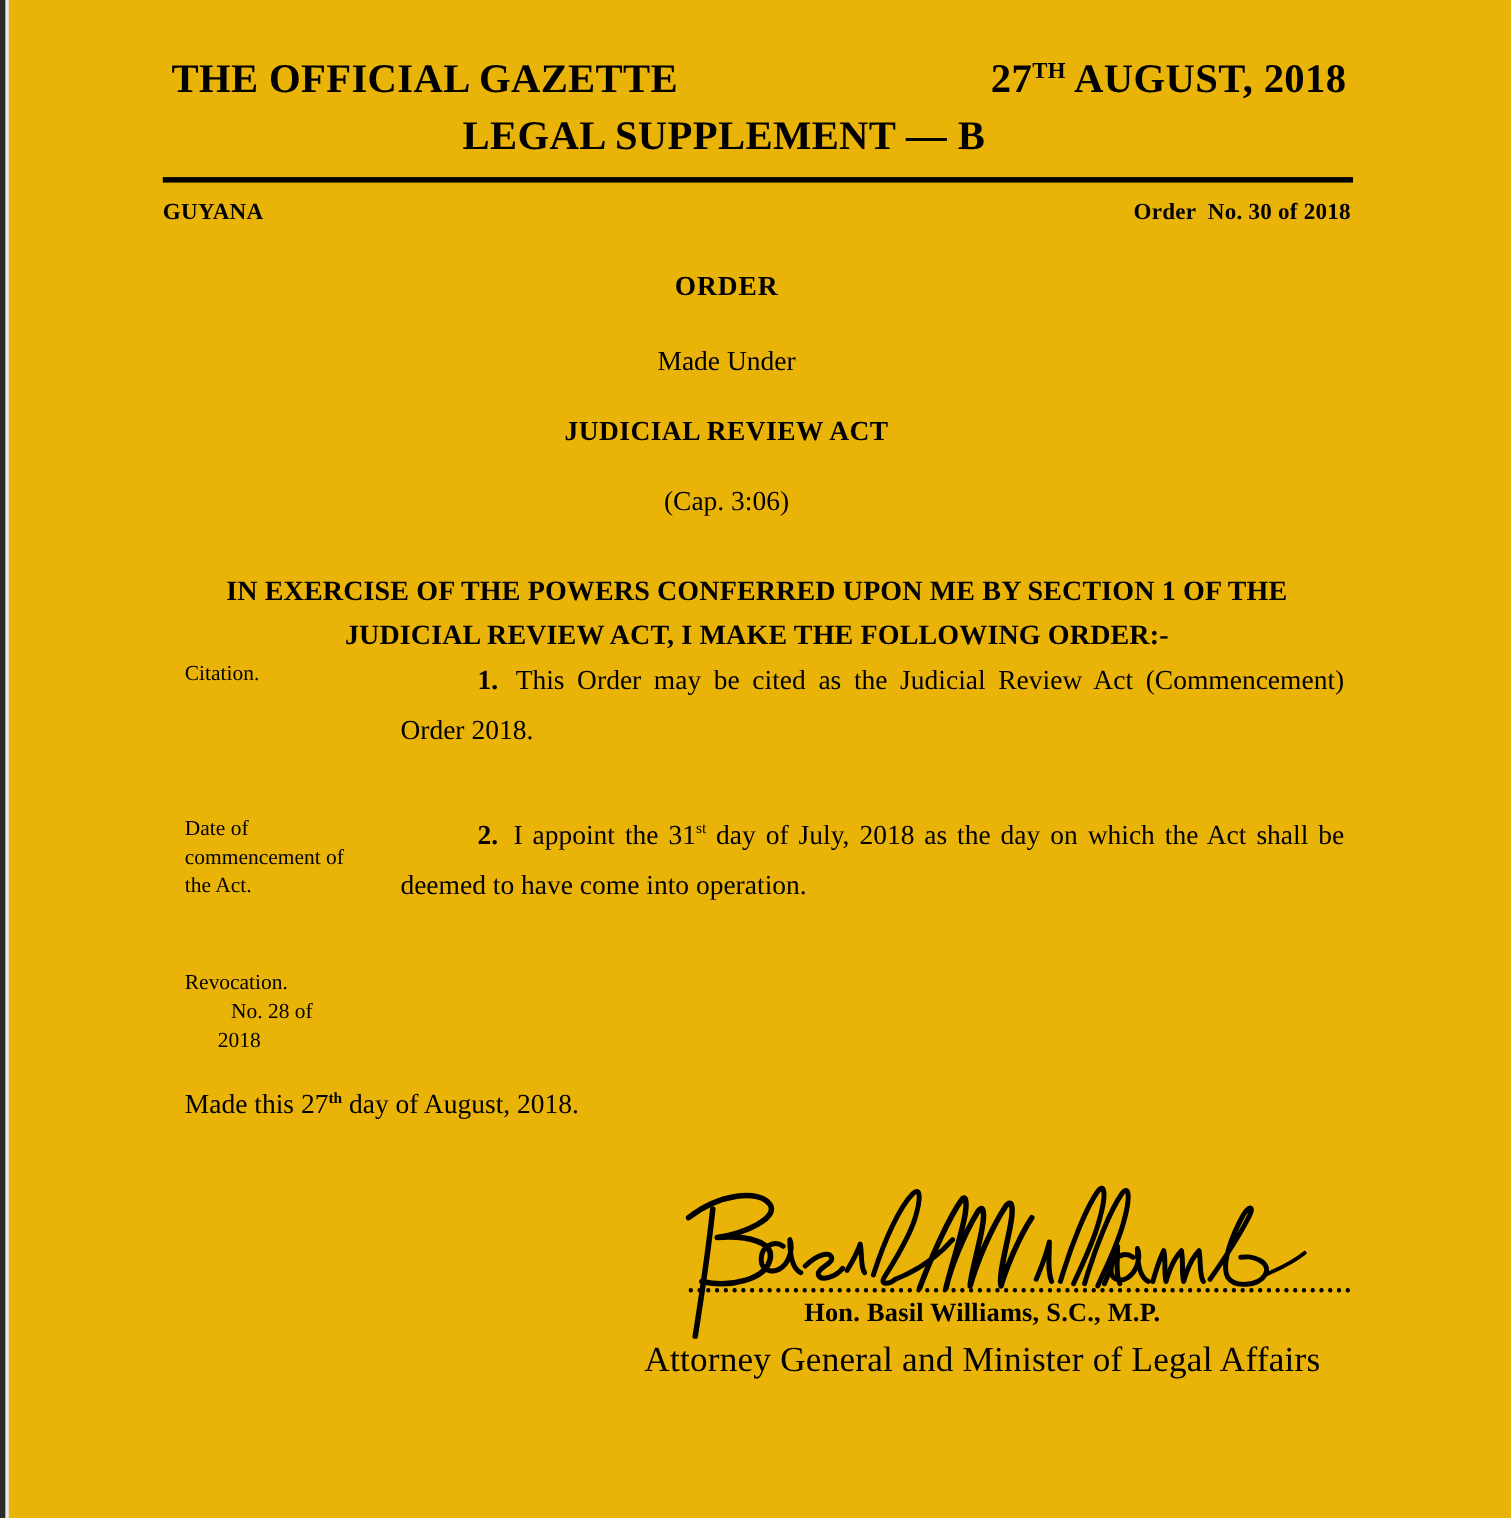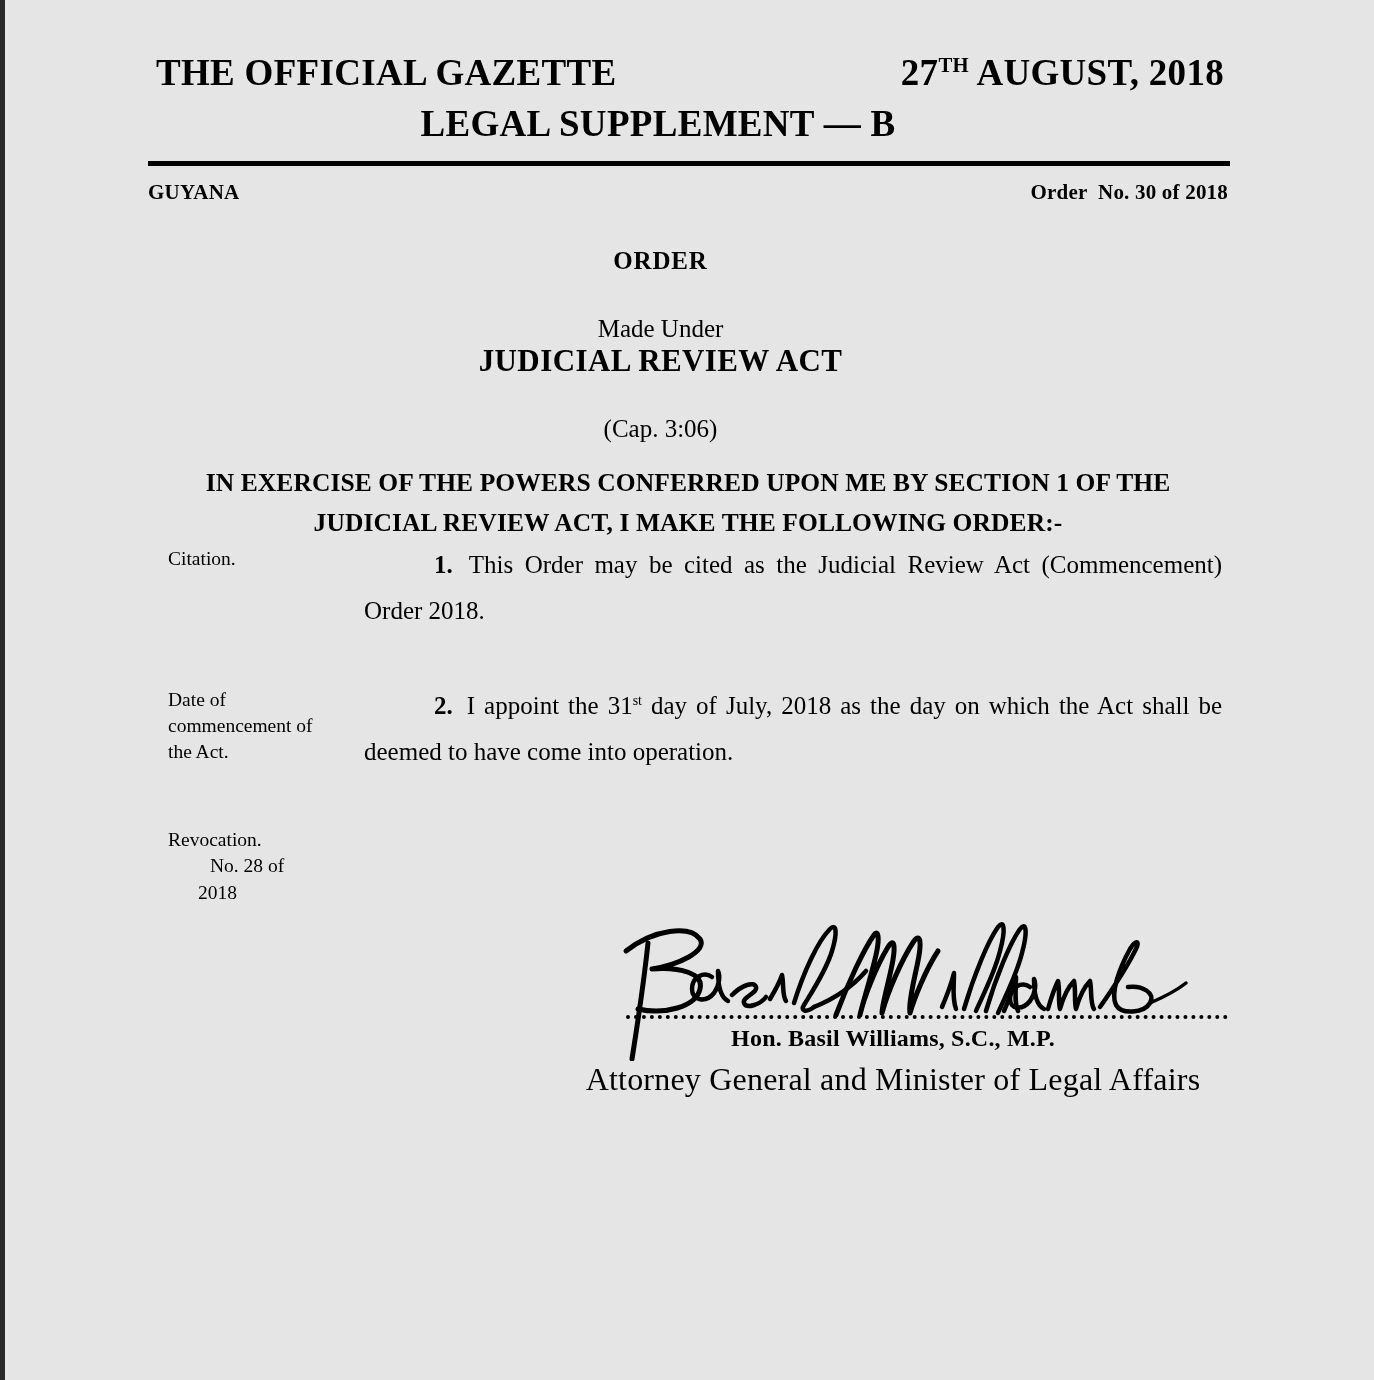--- a/index.html
+++ b/index.html
@@ -5,21 +5,21 @@
 <style>
   html, body {
     margin: 0;
     padding: 0;
     background: #ffffff;
   }
   .page {
     position: relative;
     width: 1374px;
     height: 1380px;
-    background: #e5e5e5;
+    background: #eab308;
     font-family: "Liberation Serif", "DejaVu Serif", serif;
     color: #000000;
     overflow: hidden;
     box-sizing: border-box;
   }
   
   .scan-edge {
     position: absolute;
     left: 0;
     top: 0;
@@ -105,35 +105,36 @@
     font-size: 25px;
     margin-top: 42px;
     letter-spacing: 0.8px;
   }
   .made-under {
     font-size: 25px;
     margin-top: 40px;
   }
   .act-name {
     font-weight: bold;
-    font-size: 31px;
+    font-size: 25px;
+    margin-top: 36px;
     letter-spacing: 0.4px;
   }
   .cap-ref {
     font-size: 25px;
     margin-top: 36px;
   }
 
   
   .preamble {
     font-weight: bold;
     font-size: 25.5px;
     text-align: center;
     line-height: 1.55;
-    margin-top: 20px;
+    margin-top: 46px;
     padding: 0 8px 0 8px;
     letter-spacing: 0.1px;
   }
 
   
   .clauses {
   }
   .clause {
     position: relative;
     min-height: 40px;
@@ -290,20 +291,21 @@
 
       <div class="clause">
         <div class="margin-note">
           <span>Revocation.</span>
           <span class="sub-line">No. 28 of</span>
           <span class="sub-line-2">2018</span>
         </div>
       </div>
     </div>
 
+    <div class="made-this"><span>Made this 27</span><sup>th</sup><span> day of August, 2018.</span></div>
 
     <div class="signature-block">
 
       <div class="sig-wrap">
         <svg class="sig-svg" width="620" height="150" viewBox="0 0 620 150">
           <g fill="none" stroke="#000" stroke-linecap="round" stroke-linejoin="round">
 
             <path d="M18 40 C46 18, 82 14, 92 28 C100 40, 70 54, 44 58
                      C72 56, 96 62, 92 78 C88 96, 56 104, 30 98" stroke-width="5"></path>
             <path d="M40 32 C36 70, 30 110, 24 148" stroke-width="5"></path>

